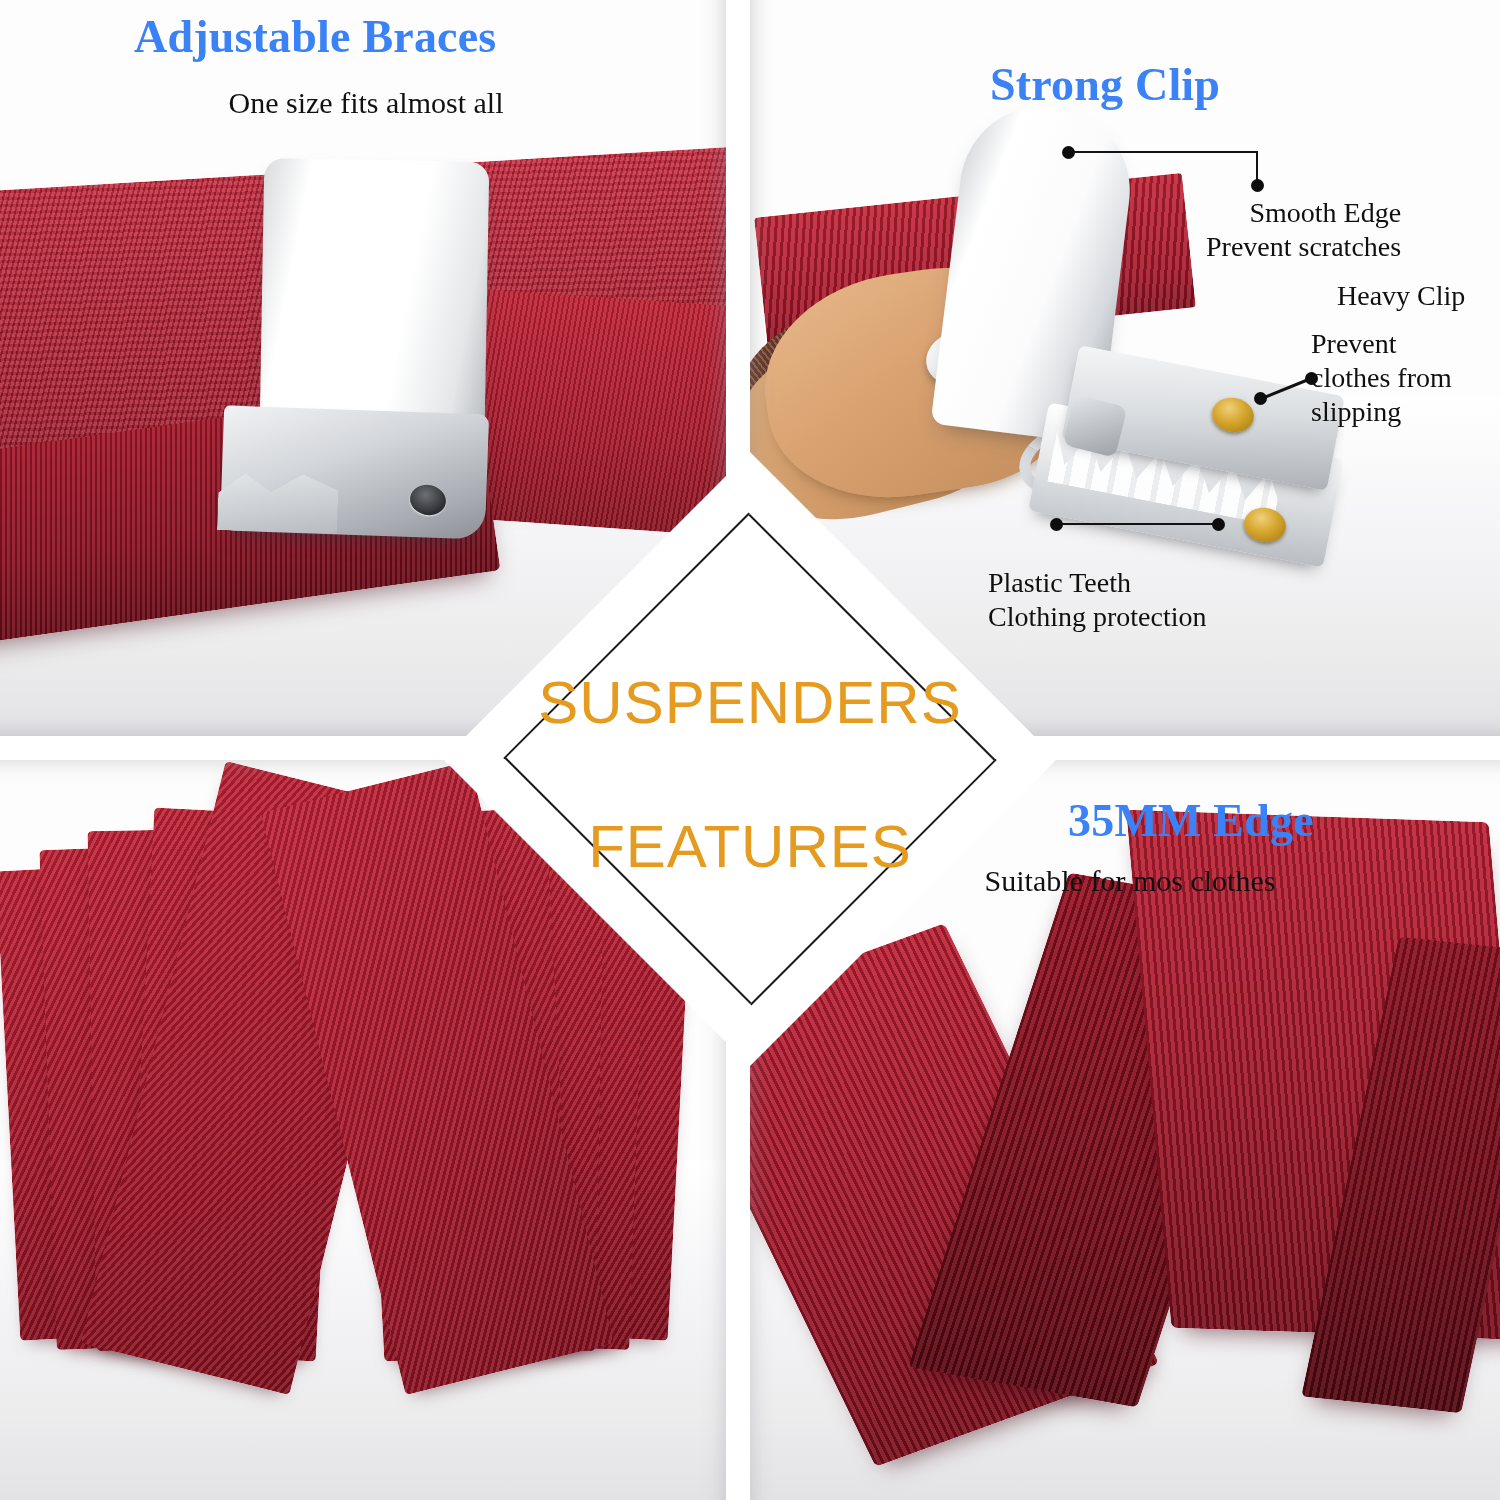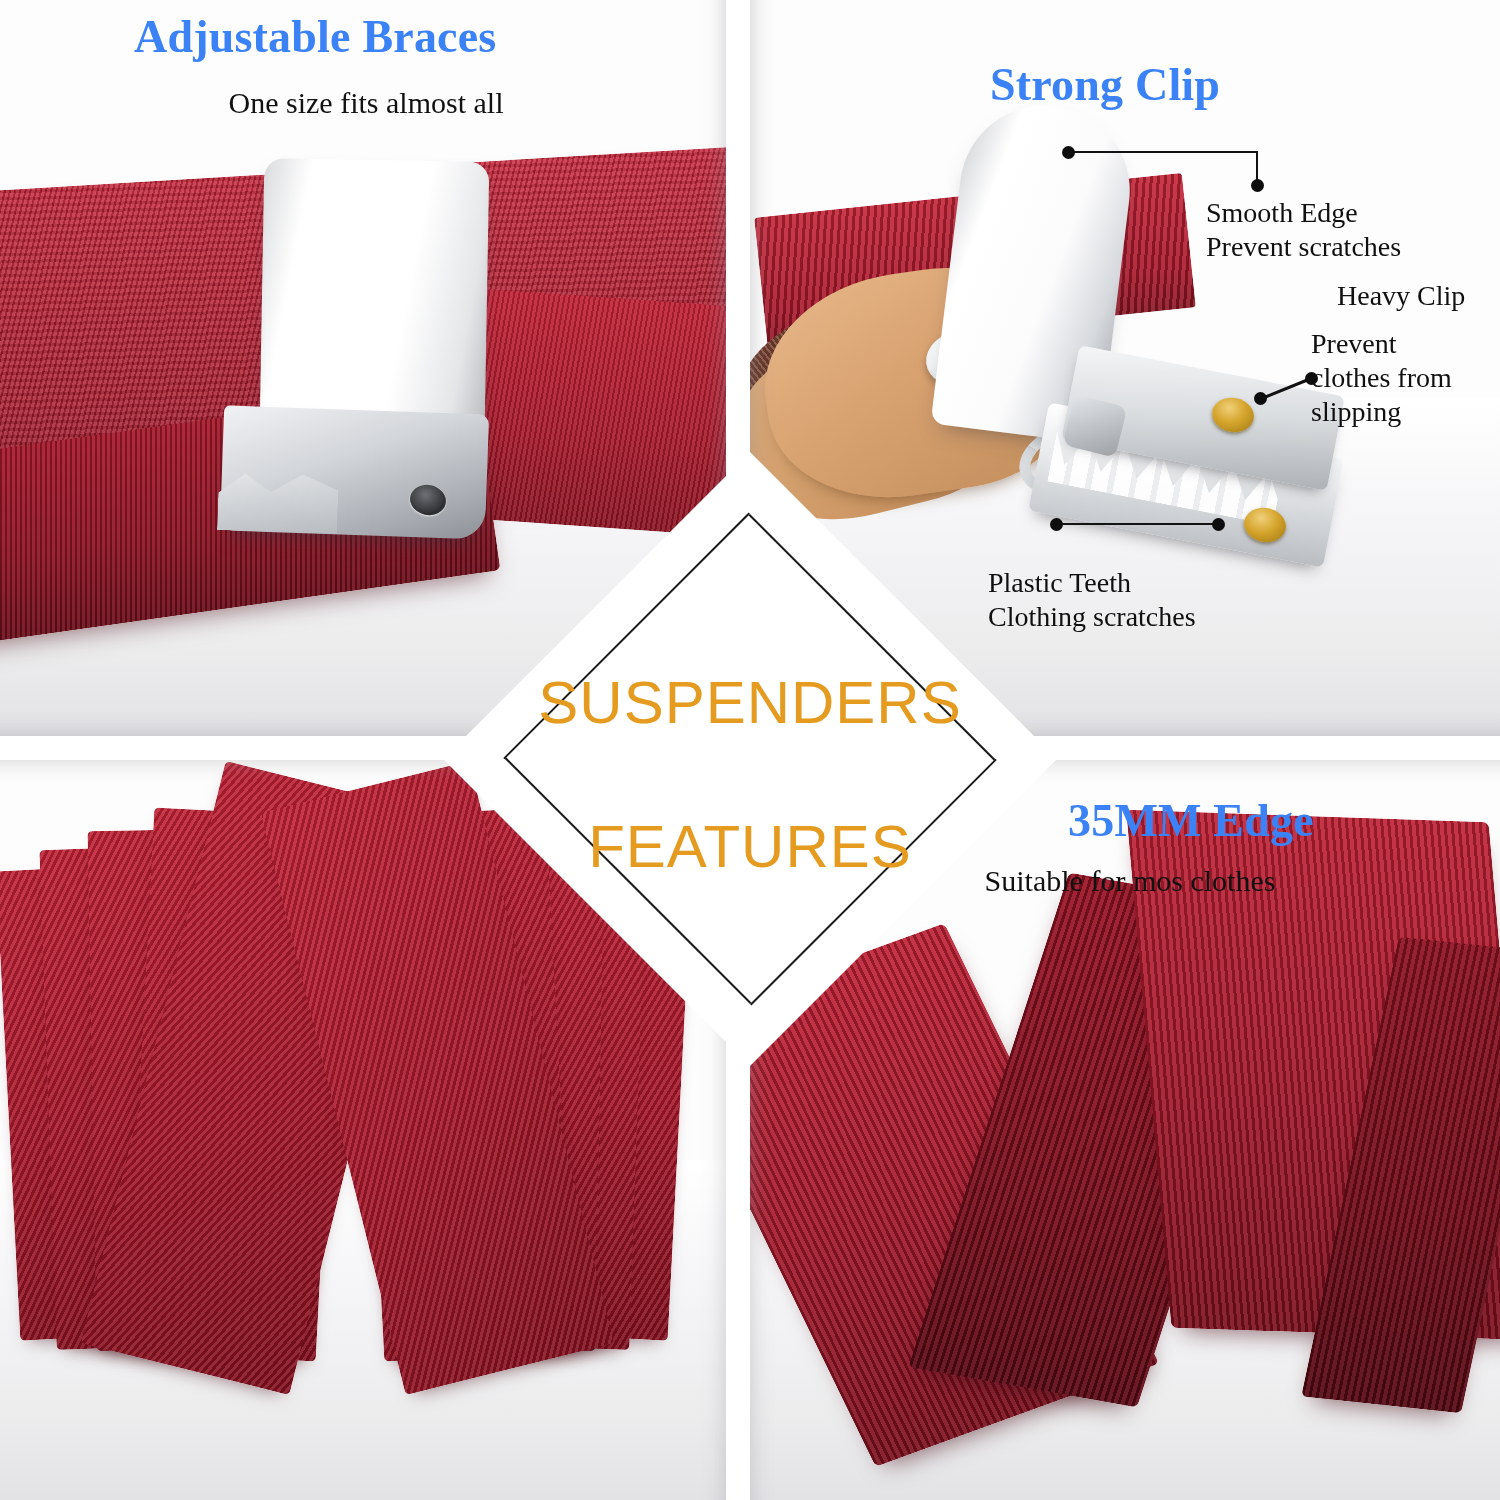--- a/index.html
+++ b/index.html
@@ -293,21 +293,21 @@
 
   <div class="ttl" style="left:134px;top:14px;">Adjustable Braces</div>
   <div class="sub" style="left:0;width:732px;top:84px;">One size fits almost all</div>
 
   <div class="ttl" style="left:990px;top:22px;margin-top:40px;">Strong Clip</div>
 
   <div class="dot" style="left:1062px;top:146px;"></div>
   <div class="lead leadH" style="left:1068px;top:151px;width:190px;"></div>
   <div class="lead leadV" style="left:1256px;top:151px;height:34px;"></div>
   <div class="dot" style="left:1251px;top:179px;"></div>
-  <div class="ann" style="left:1206px;top:196px;">
+  <div class="ann" style="left:1206px;top:196px;text-align:right;">
     <div>Smooth Edge</div>
     <div>Prevent scratches</div>
   </div>
 
   <div class="ann" style="left:1337px;top:279px;">
     <div>Heavy Clip</div>
   </div>
   <div class="ann" style="left:1311px;top:327px;">
     <div>Prevent</div>
     <div>clothes from</div>
@@ -315,21 +315,21 @@
   </div>
   <div class="lead-diag" style="left:1259px;top:398px;width:54px;transform:rotate(-22deg);"></div>
   <div class="dot" style="left:1254px;top:392px;"></div>
   <div class="dot" style="left:1305px;top:372px;"></div>
 
   <div class="dot" style="left:1050px;top:518px;"></div>
   <div class="lead leadH" style="left:1056px;top:523px;width:162px;"></div>
   <div class="dot" style="left:1212px;top:518px;"></div>
   <div class="ann" style="left:988px;top:566px;">
     <div>Plastic Teeth</div>
-    <div>Clothing scratches</div>
+    <div>Clothing protection</div>
   </div>
 
   <div class="ttl" style="left:1068px;top:798px;">35MM Edge</div>
   <div class="sub" style="left:760px;width:740px;top:862px;">Suitable for mos clothes</div>
 
   <div class="badge">
     <div class="badge-inner"></div>
 
     <div class="badge-line" style="left:307px;top:62px;width:347px;transform:rotate(135deg);"></div>
     <div class="badge-line" style="left:307px;top:62px;width:347px;transform:rotate(45deg);"></div>

